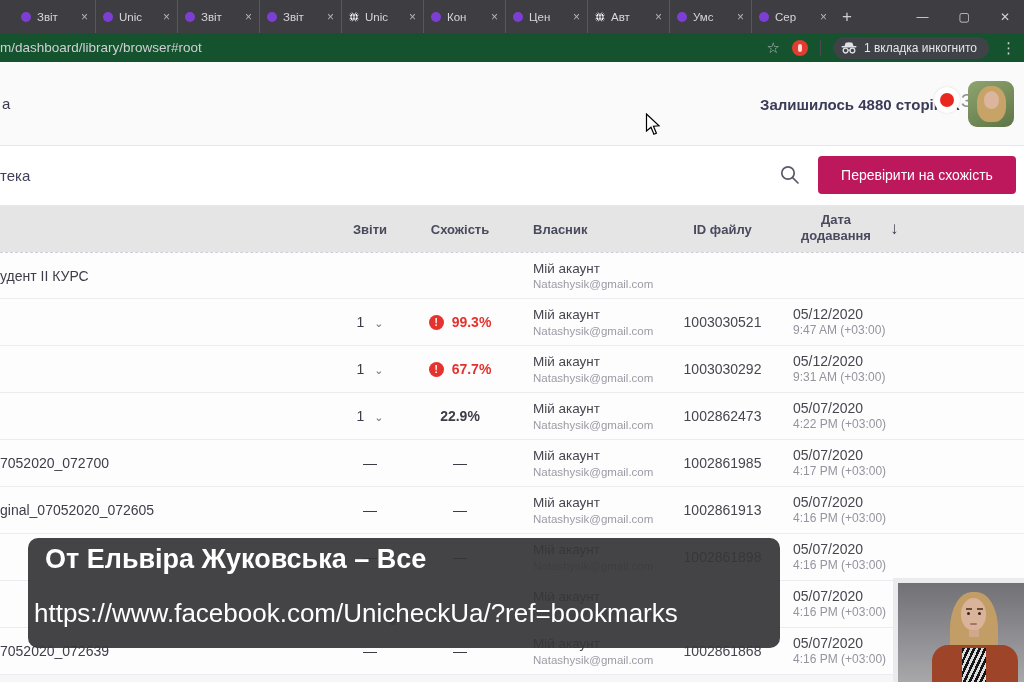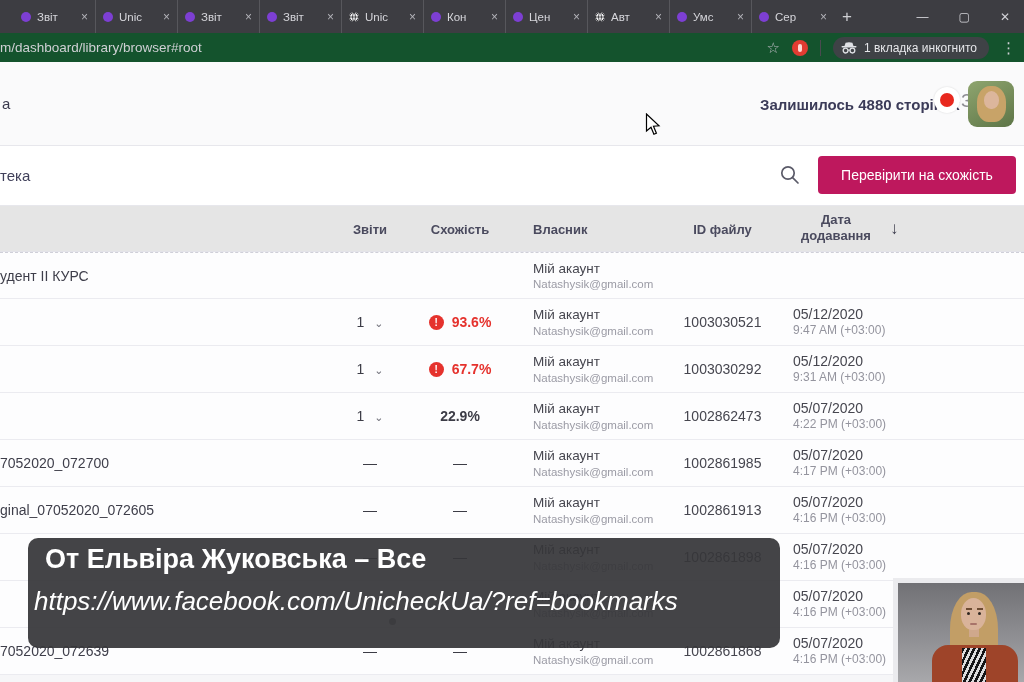--- a/index.html
+++ b/index.html
@@ -73,21 +73,21 @@
   .c-own .own-mail { font-size:11.5px; color:#9b9ba5; }
   .c-id   { left:670px; width:105px; text-align:center; font-size:14px; color:#46464f; }
   .c-date { left:793px; width:120px; line-height:1.3; }
   .c-date .d1 { font-size:14px; color:#46464f; }
   .c-date .d2 { font-size:12px; color:#94949e; }
 
   
   .tipdot { position:absolute; left:389px; top:618px; width:7px; height:7px; border-radius:50%; background:#87878d; z-index:5; }
   .tooltip { position:absolute; left:28px; top:538px; width:752px; height:110px; border-radius:10px; background:rgba(54,54,57,0.93); z-index:10; }
   .tip-title { position:absolute; left:17px; top:6px; font-size:27px; font-weight:700; color:#ffffff; white-space:nowrap; }
-  .tip-url { position:absolute; left:6px; top:48px; font-size:26px; color:#ffffff; white-space:nowrap;font-style:italic; }
+  .tip-url { position:absolute; left:6px; top:60px; font-size:26px; color:#ffffff; white-space:nowrap; }
 
   .webcam { position:absolute; left:893px; top:578px; width:131px; height:104px; background:#ebebee; padding:5px 0 0 5px; z-index:12; }
   .video { position:relative; width:126px; height:99px; overflow:hidden; background:linear-gradient(180deg,#717175 0%,#8f8f93 55%,#a8a8ab 100%); }
   .v-hair { position:absolute; left:52px; top:9px; width:48px; height:82px; background:#c29e66; border-radius:45% 45% 30% 30%; }
   .v-face { position:absolute; left:63px; top:15px; width:25px; height:32px; background:#d9b39a; border-radius:50% 50% 46% 46%; }
   .v-eye { position:absolute; width:3px; height:3px; background:#2e2620; border-radius:50%; top:29px; }
   .v-eye.l { left:69px; } .v-eye.r { left:80px; }
   .v-brow { position:absolute; width:6px; height:2px; background:#6d4c33; top:25px; }
   .v-brow.l { left:68px; } .v-brow.r { left:79px; }
   .v-mouth { position:absolute; left:72px; top:40px; width:7px; height:2px; background:#a8746a; border-radius:2px; }
@@ -225,21 +225,21 @@
     <div class="row dashed-top">
       <div class="c-name">удент ІІ КУРС</div>
       <div class="c-own">
           <div class="own-name">Мій акаунт</div>
           <div class="own-mail">Natashysik@gmail.com</div>
         </div>
     </div>
 
     <div class="row">
       <div class="c-rep"><span>1</span><span class="caret">⌄</span></div>
-      <div class="c-sim"><span class="warn">!</span><span class="sim-red">93.6%</span></div>
+      <div class="c-sim"><span class="warn">!</span><span class="sim-red">99.3%</span></div>
       <div class="c-own">
           <div class="own-name">Мій акаунт</div>
           <div class="own-mail">Natashysik@gmail.com</div>
         </div>
       <div class="c-id">1003030521</div>
       <div class="c-date">
           <div class="d1">05/12/2020</div>
           <div class="d2">9:47 AM (+03:00)</div>
         </div>
     </div>

